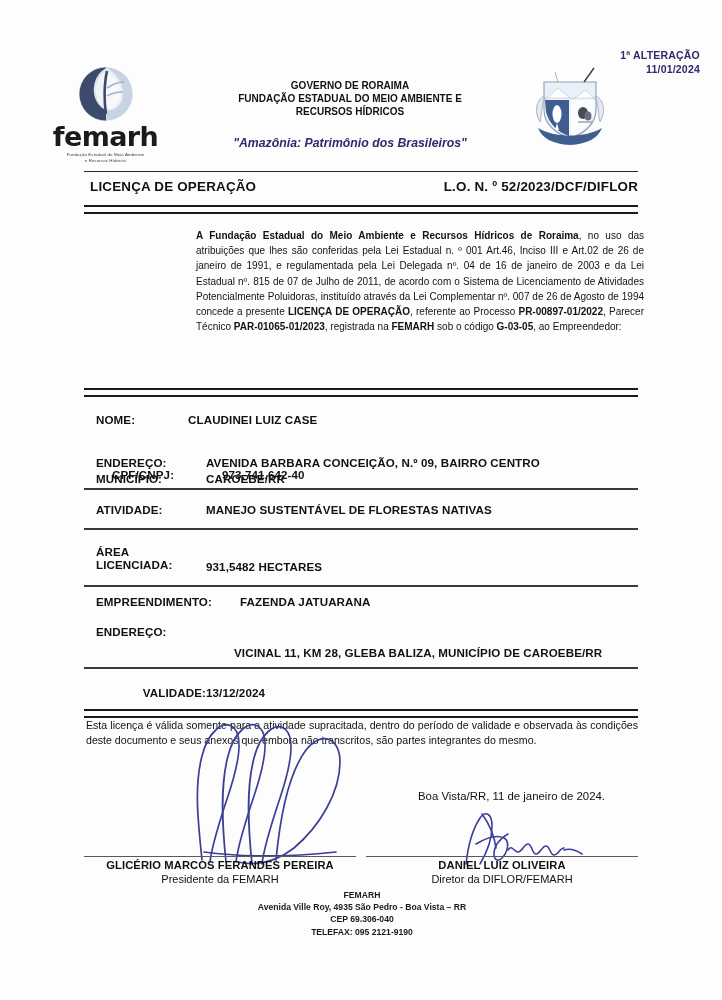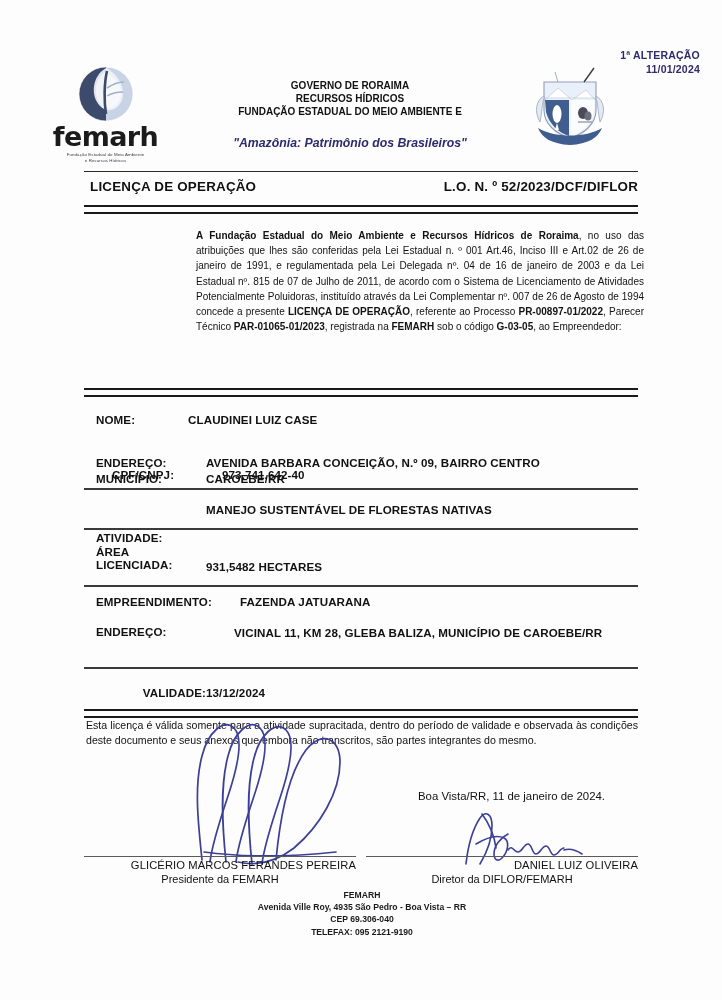--- a/index.html
+++ b/index.html
@@ -184,23 +184,23 @@
     height: 1px;
     background: #5a5a5a;
     top: 856px;
   }
   .sig-line.left { left: 84px; width: 272px; }
   .sig-line.right { left: 366px; width: 272px; }
 
   .sig-name {
     position: absolute;
     top: 859px;
-    text-align: right;
+    text-align: center;
     font-size: 11.2px;
-    font-weight: normal;
+    font-weight: bold;
     letter-spacing: .1px;
   }
   .sig-role {
     position: absolute;
     top: 873px;
     text-align: center;
     font-size: 11px;
   }
   .sig-name.left, .sig-role.left { left: 84px; width: 272px; }
   .sig-name.right, .sig-role.right { left: 366px; width: 272px; }
@@ -260,22 +260,22 @@
       </div>
       <div class="logo-word">femarh</div>
       <div class="logo-sub">
         <div>Fundação Estadual do Meio Ambiente</div>
         <div>e Recursos Hídricos</div>
       </div>
     </div>
 
     <div class="org-title">
       <div>GOVERNO DE RORAIMA</div>
+      <div>FUNDAÇÃO ESTADUAL DO MEIO AMBIENTE E</div>
       <div>RECURSOS HÍDRICOS</div>
-      <div>FUNDAÇÃO ESTADUAL DO MEIO AMBIENTE E</div>
     </div>
     <div class="org-motto">"Amazônia: Patrimônio dos Brasileiros"</div>
 
     <div class="crest">
       <svg width="84" height="86" viewBox="0 0 84 86">
         <g>
 
           <path d="M16 16 L68 16 L68 44 C68 58 56 68 42 72 C28 68 16 58 16 44 Z" fill="#eef3fa" stroke="#8f9cb5" stroke-width="1.1"></path>
 
           <path d="M17 17 L67 17 L67 32 L17 32 Z" fill="#e9f0f9"></path>
@@ -334,21 +334,21 @@
   </div>
 
   <div class="field" style="left:96px; top:472px; width:542px;">
     <div class="f-label" style="width:110px;">MUNICÍPIO:</div>
     <div class="f-value">CAROEBE/RR</div>
   </div>
 
   <div class="rule-med" style="top:488px;"></div>
 
   <div class="field" style="left:96px; top:503px; width:542px;">
-    <div class="f-label" style="width:110px;margin-top:28px;">ATIVIDADE:</div>
+    <div class="f-label" style="width:110px;">ATIVIDADE:</div>
     <div class="f-value">MANEJO SUSTENTÁVEL DE FLORESTAS NATIVAS</div>
   </div>
 
   <div class="rule-med" style="top:528px;"></div>
 
   <div class="field" style="left:96px; top:545px; width:542px;">
     <div class="f-label" style="width:110px;">
       <div>ÁREA</div>
       <div>LICENCIADA:</div>
     </div>
@@ -357,21 +357,21 @@
 
   <div class="rule-med" style="top:585px;"></div>
 
   <div class="field" style="left:96px; top:595px; width:542px;">
     <div class="f-label" style="width:144px;">EMPREENDIMENTO:</div>
     <div class="f-value">FAZENDA JATUARANA</div>
   </div>
 
   <div class="field" style="left:96px; top:625px; width:542px;">
     <div class="f-label" style="width:138px;">ENDEREÇO:</div>
-    <div class="f-value justify" style="width:400px; line-height:1.45;">VICINAL 11, KM 28, GLEBA BALIZA, MUNICÍPIO DE CAROEBE/RR</div>
+    <div class="f-value justify" style="width:400px; line-height:1.45;margin-top:20px;">VICINAL 11, KM 28, GLEBA BALIZA, MUNICÍPIO DE CAROEBE/RR</div>
   </div>
 
   <div class="rule-med" style="top:667px;"></div>
 
   <div class="field" style="left:96px; top:686px; width:542px;text-align:right;">
     <div class="f-label" style="width:110px;">VALIDADE:</div>
     <div class="f-value">13/12/2024</div>
   </div>
 
   <div class="rule-double" style="top:709px;"></div>

